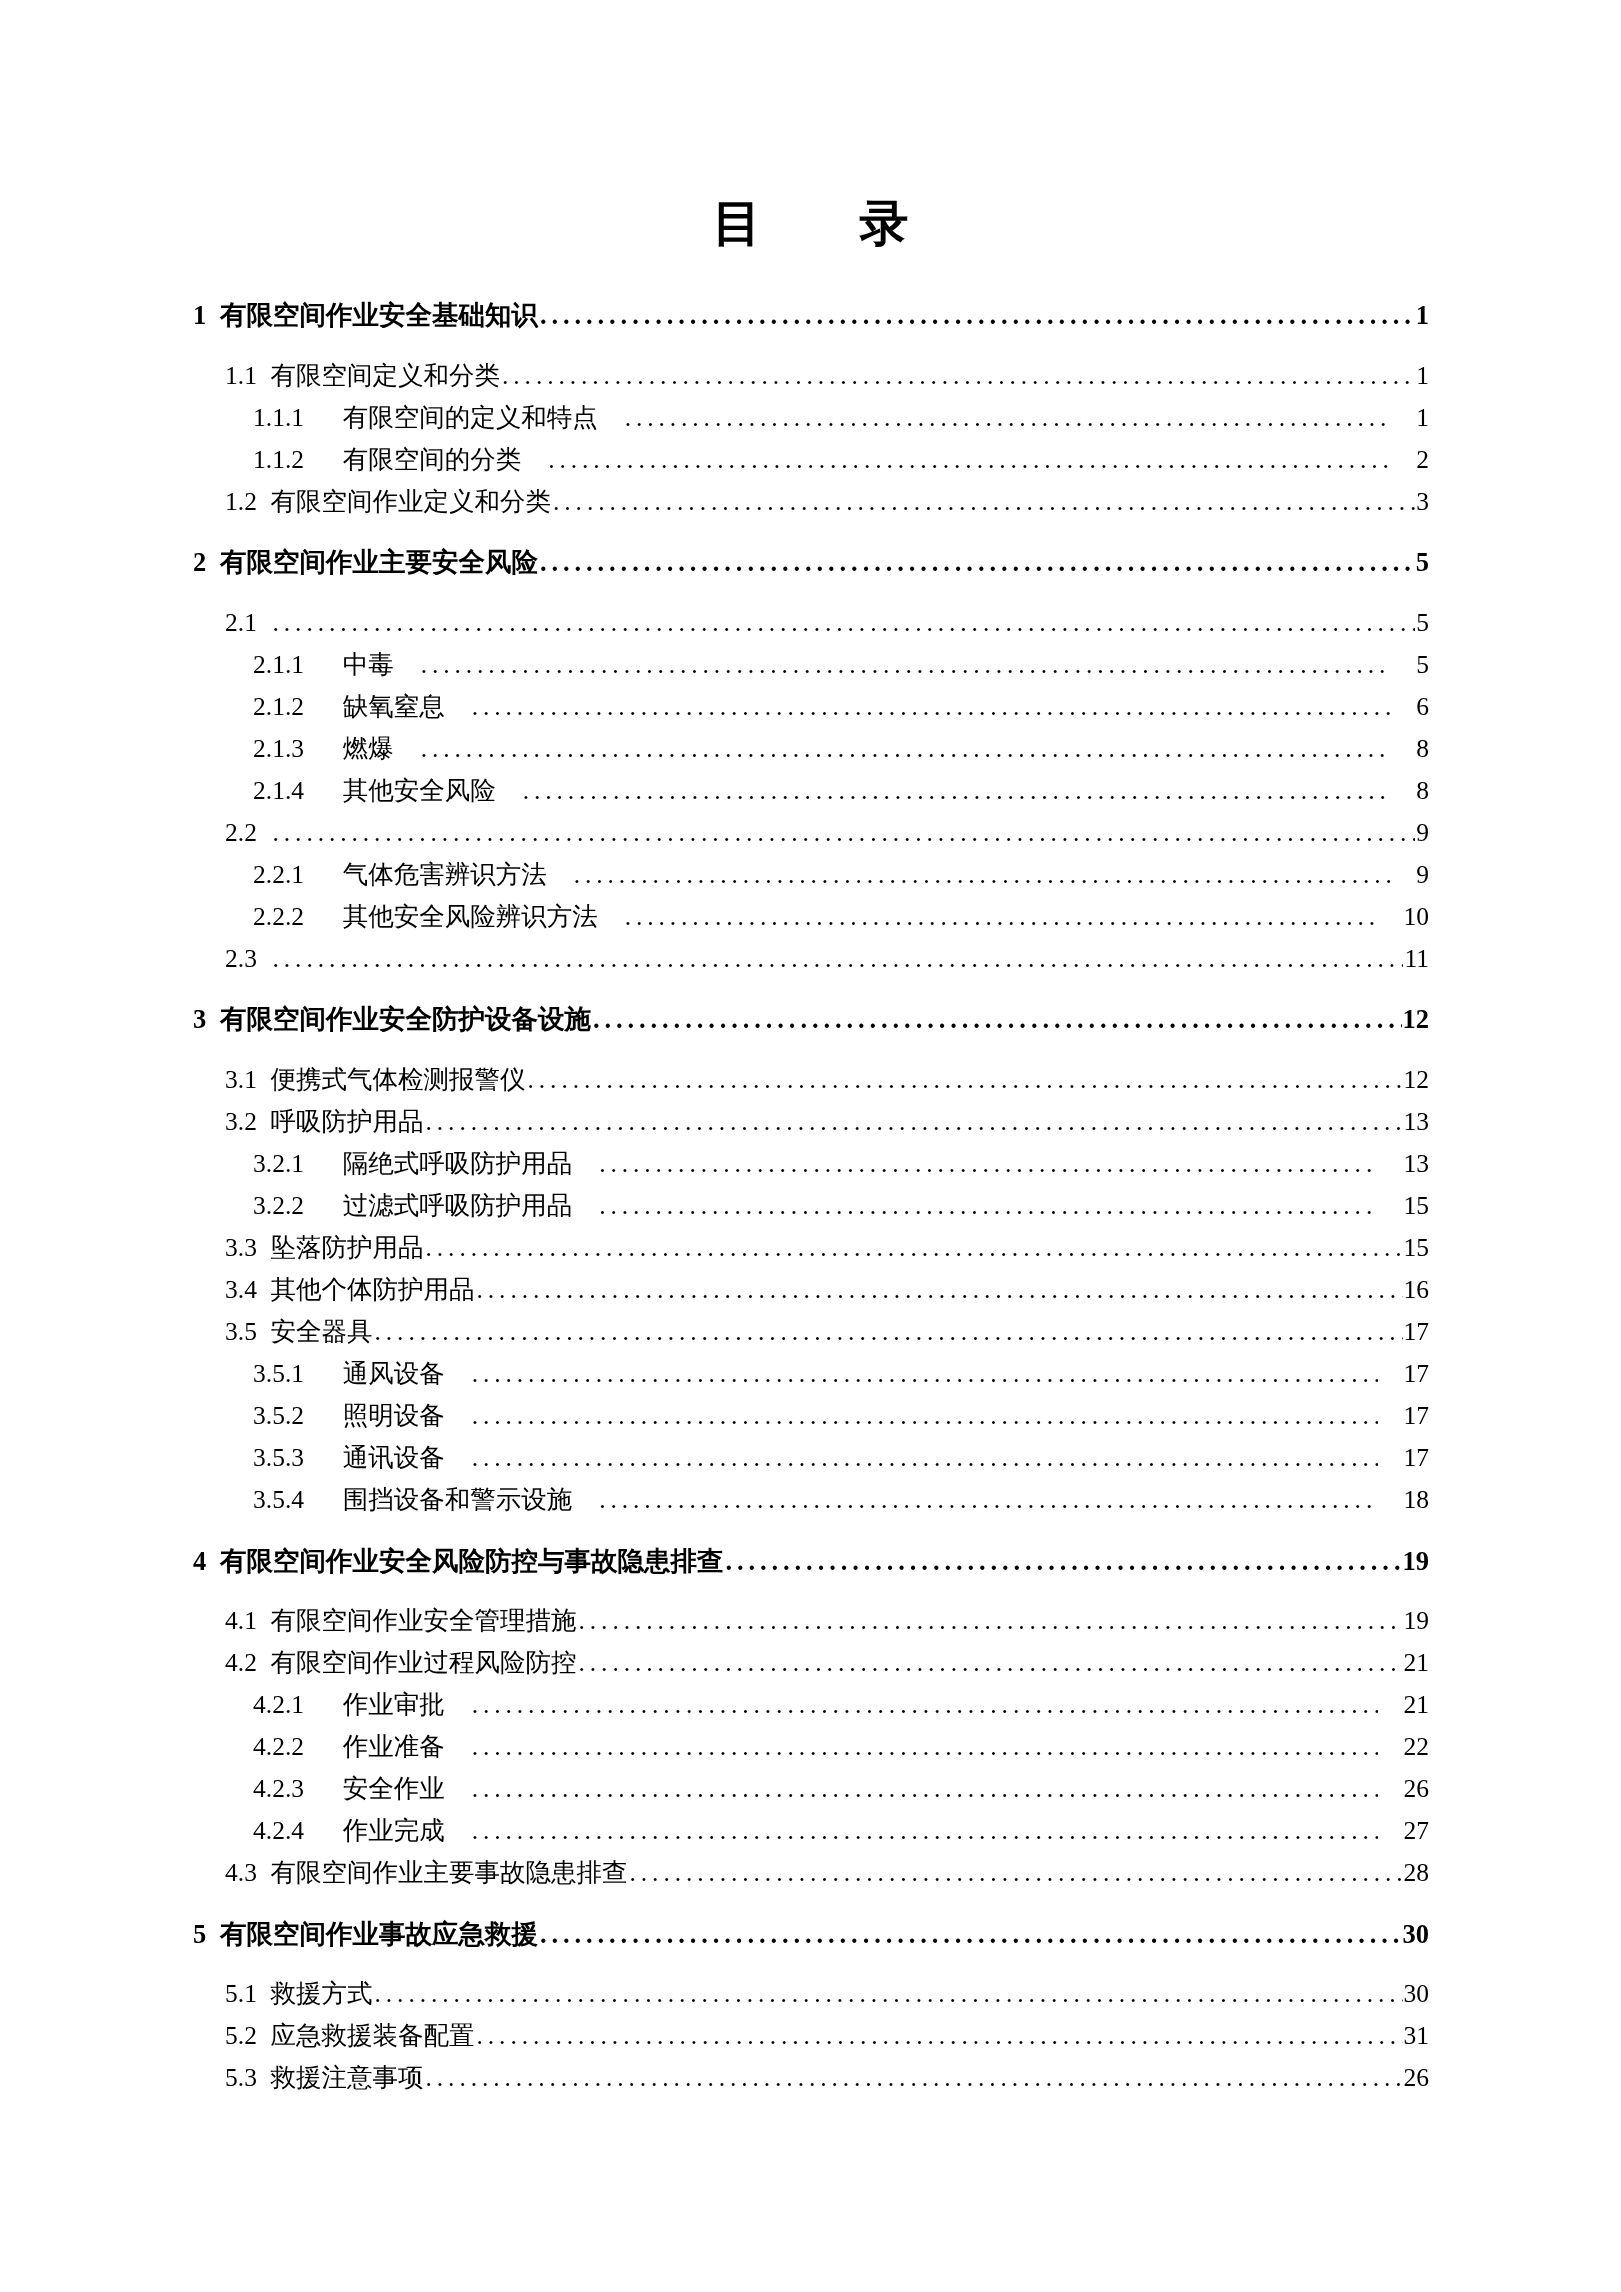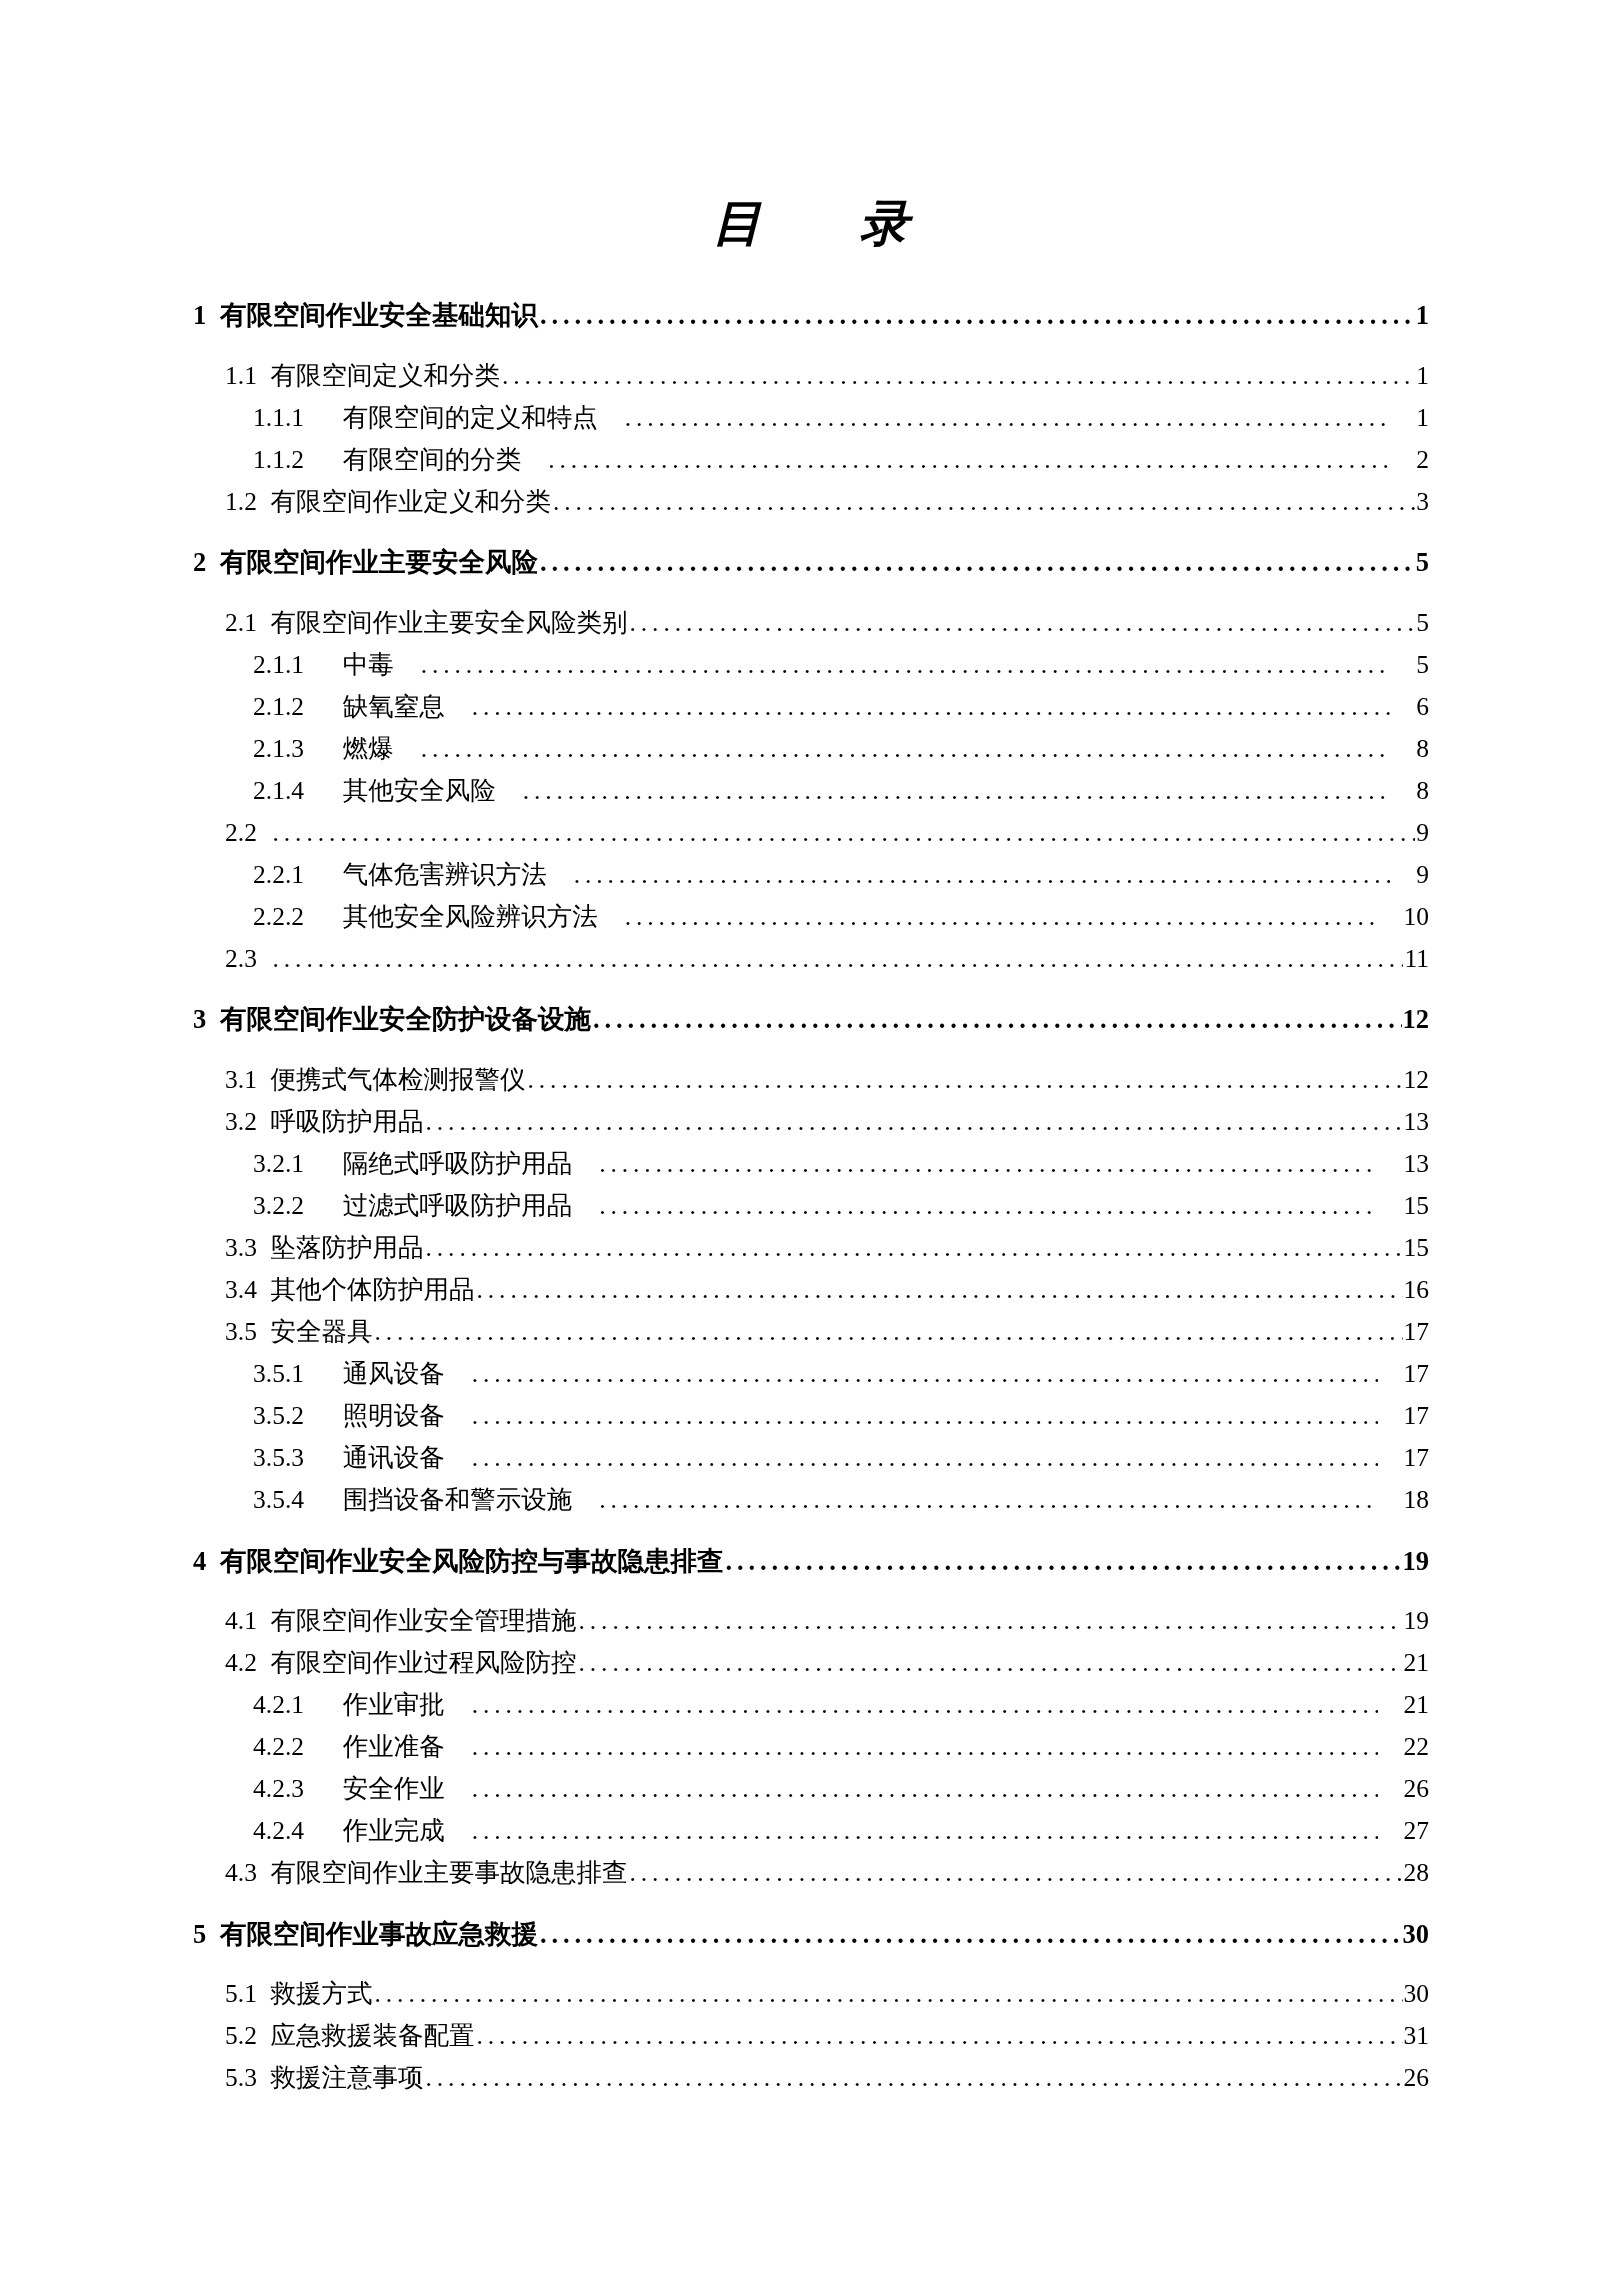--- a/index.html
+++ b/index.html
@@ -17,21 +17,20 @@
     position: absolute;
     top: 188px;
     left: 0;
     width: 100%;
     margin: 0;
     text-align: center;
     font-size: 49px;
     line-height: 71px;
     font-weight: bold;
     white-space: pre;
-    font-style: italic;
   }
   .toc {
     position: absolute;
     left: 193px;
     top: 294px;
     width: 1236px;
   }
   .row {
     display: flex;
     align-items: baseline;
@@ -96,21 +95,20 @@
     <span class="pageno">3</span>
   </div>
       <div class="row l1">
     <span class="num">2</span>
     <span class="label">有限空间作业主要安全风险</span>
     <span class="dots">............................................................................................................................................................................................................................................................................................................</span>
     <span class="pageno">5</span>
   </div>
       <div class="row l2">
     <span class="num">2.1</span>
-    <span class="label">有限空间作业主要安全风险类别</span>
     <span class="dots">............................................................................................................................................................................................................................................................................................................</span>
     <span class="pageno">5</span>
   </div>
       <div class="row l3">
     <span class="num">2.1.1</span>
     <span class="label">中毒</span>
     <span class="dots">............................................................................................................................................................................................................................................................................................................</span>
     <span class="pageno">5</span>
   </div>
       <div class="row l3">

